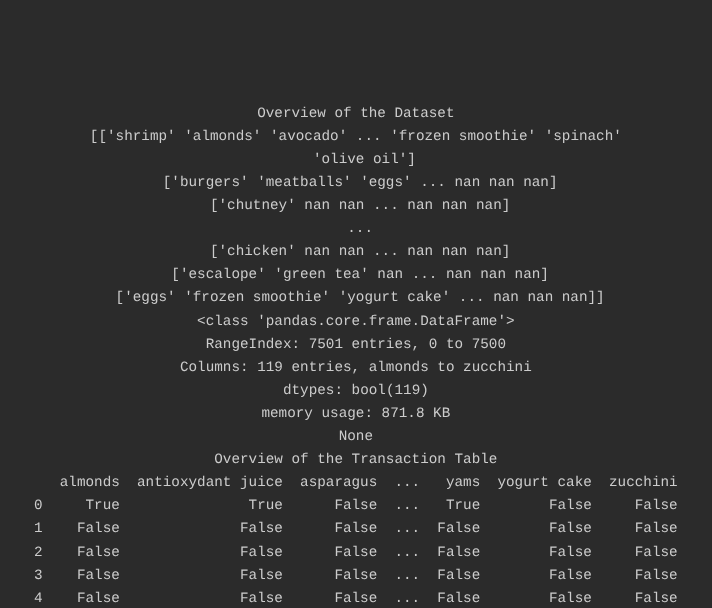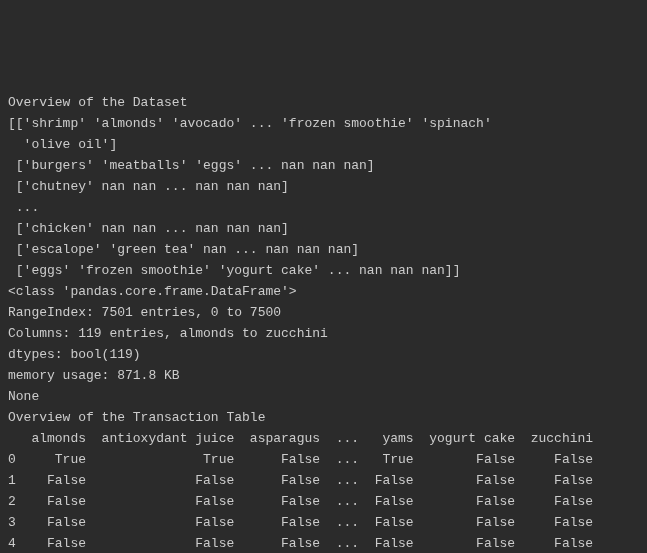--- a/index.html
+++ b/index.html
@@ -9,21 +9,21 @@
     color: #cccccc;
     font-family: "Consolas", "Monaco", "Courier New", monospace;
     font-size: 13px;
     line-height: 21px;
     white-space: pre;
     width: 647px;
     height: 553px;
     box-sizing: border-box;
     overflow: hidden;
   }
-  .line { display: block; }
+  .line { display: block; text-align: center; }
 </style>
 </head>
 <body>
 
 
 
 <div id="terminal"><span class="line">Overview of the Dataset</span><span class="line">[['shrimp' 'almonds' 'avocado' ... 'frozen smoothie' 'spinach'</span><span class="line">  'olive oil']</span><span class="line"> ['burgers' 'meatballs' 'eggs' ... nan nan nan]</span><span class="line"> ['chutney' nan nan ... nan nan nan]</span><span class="line"> ...</span><span class="line"> ['chicken' nan nan ... nan nan nan]</span><span class="line"> ['escalope' 'green tea' nan ... nan nan nan]</span><span class="line"> ['eggs' 'frozen smoothie' 'yogurt cake' ... nan nan nan]]</span><span class="line">&lt;class 'pandas.core.frame.DataFrame'&gt;</span><span class="line">RangeIndex: 7501 entries, 0 to 7500</span><span class="line">Columns: 119 entries, almonds to zucchini</span><span class="line">dtypes: bool(119)</span><span class="line">memory usage: 871.8 KB</span><span class="line">None</span><span class="line"></span><span class="line">Overview of the Transaction Table</span><span class="line">   almonds  antioxydant juice  asparagus  ...   yams  yogurt cake  zucchini</span><span class="line">0     True               True      False  ...   True        False     False</span><span class="line">1    False              False      False  ...  False        False     False</span><span class="line">2    False              False      False  ...  False        False     False</span><span class="line">3    False              False      False  ...  False        False     False</span><span class="line">4    False              False      False  ...  False        False     False</span><span class="line"></span></div>
 
 
 

